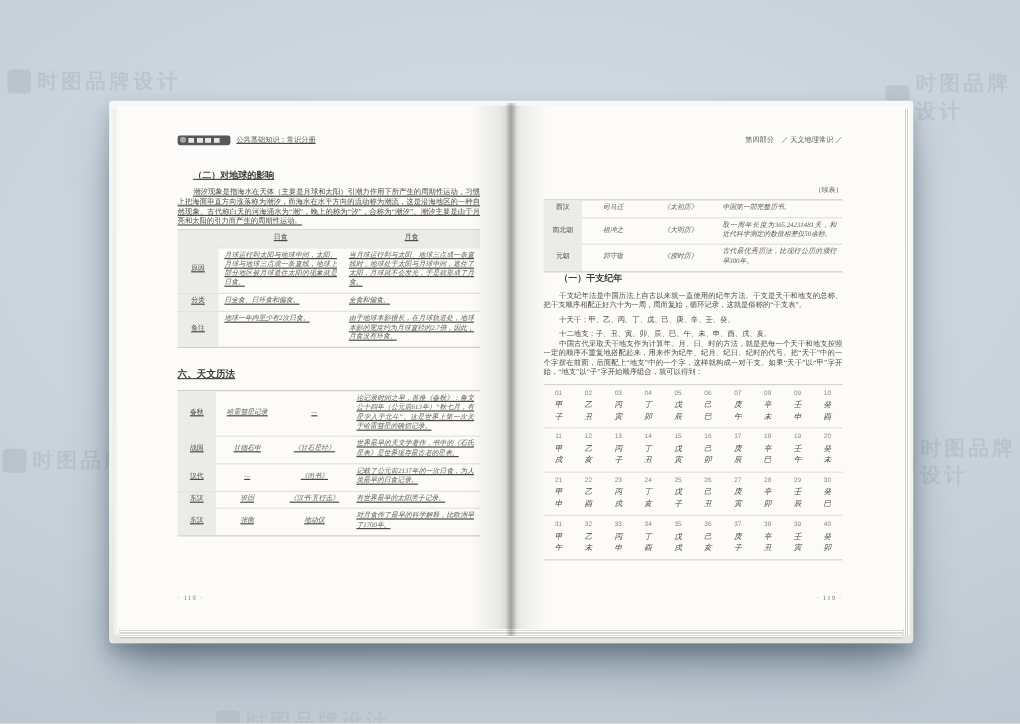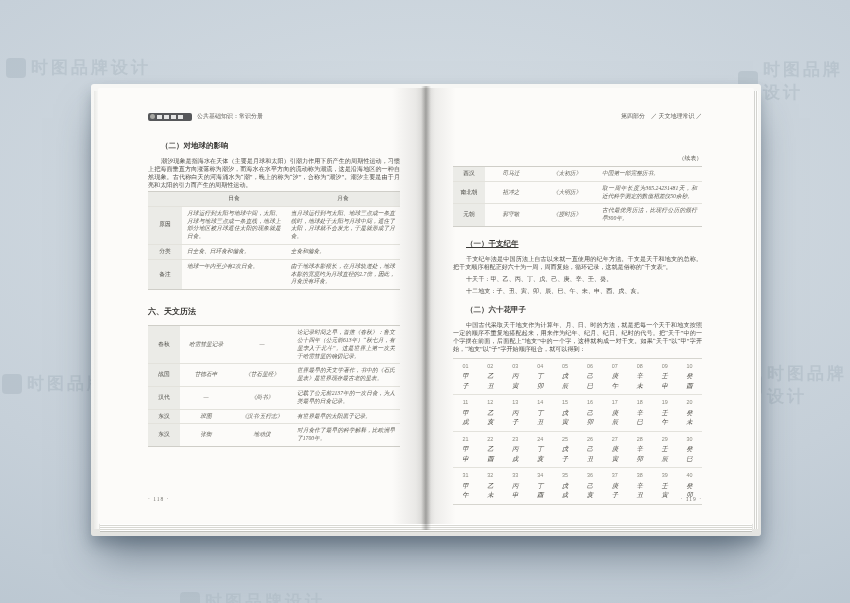--- a/index.html
+++ b/index.html
@@ -28,21 +28,21 @@
   .page.left{border-radius:2px 0 0 2px;}
   .page.right{border-radius:0 2px 2px 0;}
   .page.left::after{content:"";position:absolute;top:0;bottom:0;right:0;width:34px;
     background:linear-gradient(90deg,rgba(0,0,0,0) 0%,rgba(70,70,65,0.10) 70%,rgba(50,50,46,0.22) 100%);pointer-events:none;}
   .page.right::before{content:"";position:absolute;top:0;bottom:0;left:0;width:30px;
     background:linear-gradient(270deg,rgba(0,0,0,0) 0%,rgba(70,70,65,0.08) 70%,rgba(50,50,46,0.20) 100%);pointer-events:none;}
   .spine{position:absolute;left:50%;top:-2px;bottom:-6px;width:10px;transform:translateX(-50%);
     background:linear-gradient(90deg,rgba(0,0,0,0),rgba(30,30,28,0.28) 50%,rgba(0,0,0,0));pointer-events:none;}
   
   .content{position:absolute;inset:0;color:#4c4b47;}
-  .page.left .content{padding:24px 26px 0 50px;}
+  .page.left .content{padding:24px 26px 0 50px;text-decoration:underline;}
   .page.right .content{padding:24px 52px 0 27px;}
   .pg-header{display:flex;align-items:center;height:9px;font-size:6px;color:#5a5955;}
   .logo-badge{display:inline-flex;align-items:center;width:44px;height:8px;border-radius:2px;
     background:#56575a;margin-right:5px;padding-left:2px;box-sizing:border-box;}
   .logo-dot{width:5px;height:5px;border-radius:50%;background:#a7a7a3;margin-right:2px;}
   .logo-bars{width:26px;height:4px;
     background:repeating-linear-gradient(90deg,rgba(255,255,255,0.85) 0 5px,rgba(255,255,255,0) 5px 7px);}
   .pg-header.right-align{display:block;text-align:right;}
   h2,h3{margin:0;color:#3b3a37;font-weight:bold;}
   h3.sec{font-size:7.5px;margin:20px 0 6px 13px;}
@@ -201,26 +201,25 @@
                 <div class="cell">取一周年长度为365.24231481天，和近代科学测定的数值相差仅50余秒。</div>
               </div>
               <div class="trow">
                 <div class="cell lab">元朝</div>
                 <div class="cell ctr">郭守敬</div>
                 <div class="cell ctr">《授时历》</div>
                 <div class="cell">古代最优秀历法，比现行公历的颁行早300年。</div>
               </div>
             </div>
 
-          <h3 class="sec" style="margin-top:12px;text-decoration:underline;">（一）干支纪年</h3>
+          <h3 class="sec" style="margin-top:0;">（一）干支纪年</h3>
           <p class="body">干支纪年法是中国历法上自古以来就一直使用的纪年方法。干支是天干和地支的总称。把干支顺序相配正好六十为一周，周而复始，循环记录，这就是俗称的“干支表”。</p>
           <p class="plain">十天干：甲、乙、丙、丁、戊、己、庚、辛、壬、癸。</p>
           <p class="plain">十二地支：子、丑、寅、卯、辰、巳、午、未、申、酉、戌、亥。</p>
 
-          <h3 class="sec" style="margin-top:10px;">（二）六十花甲子</h3>
           <p class="body">中国古代采取天干地支作为计算年、月、日、时的方法，就是把每一个天干和地支按照一定的顺序不重复地搭配起来，用来作为纪年、纪月、纪日、纪时的代号。把“天干”中的一个字摆在前面，后面配上“地支”中的一个字，这样就构成一对干支。如果“天干”以“甲”字开始，“地支”以“子”字开始顺序组合，就可以得到：</p>
 
           <div class="jiazi" id="jiazi-table">
               <div class="jz-group">
                 <div class="jzrow numbers">
                   <div class="jzcell">01</div>
                   <div class="jzcell">02</div>
                   <div class="jzcell">03</div>
                   <div class="jzcell">04</div>
                   <div class="jzcell">05</div>

